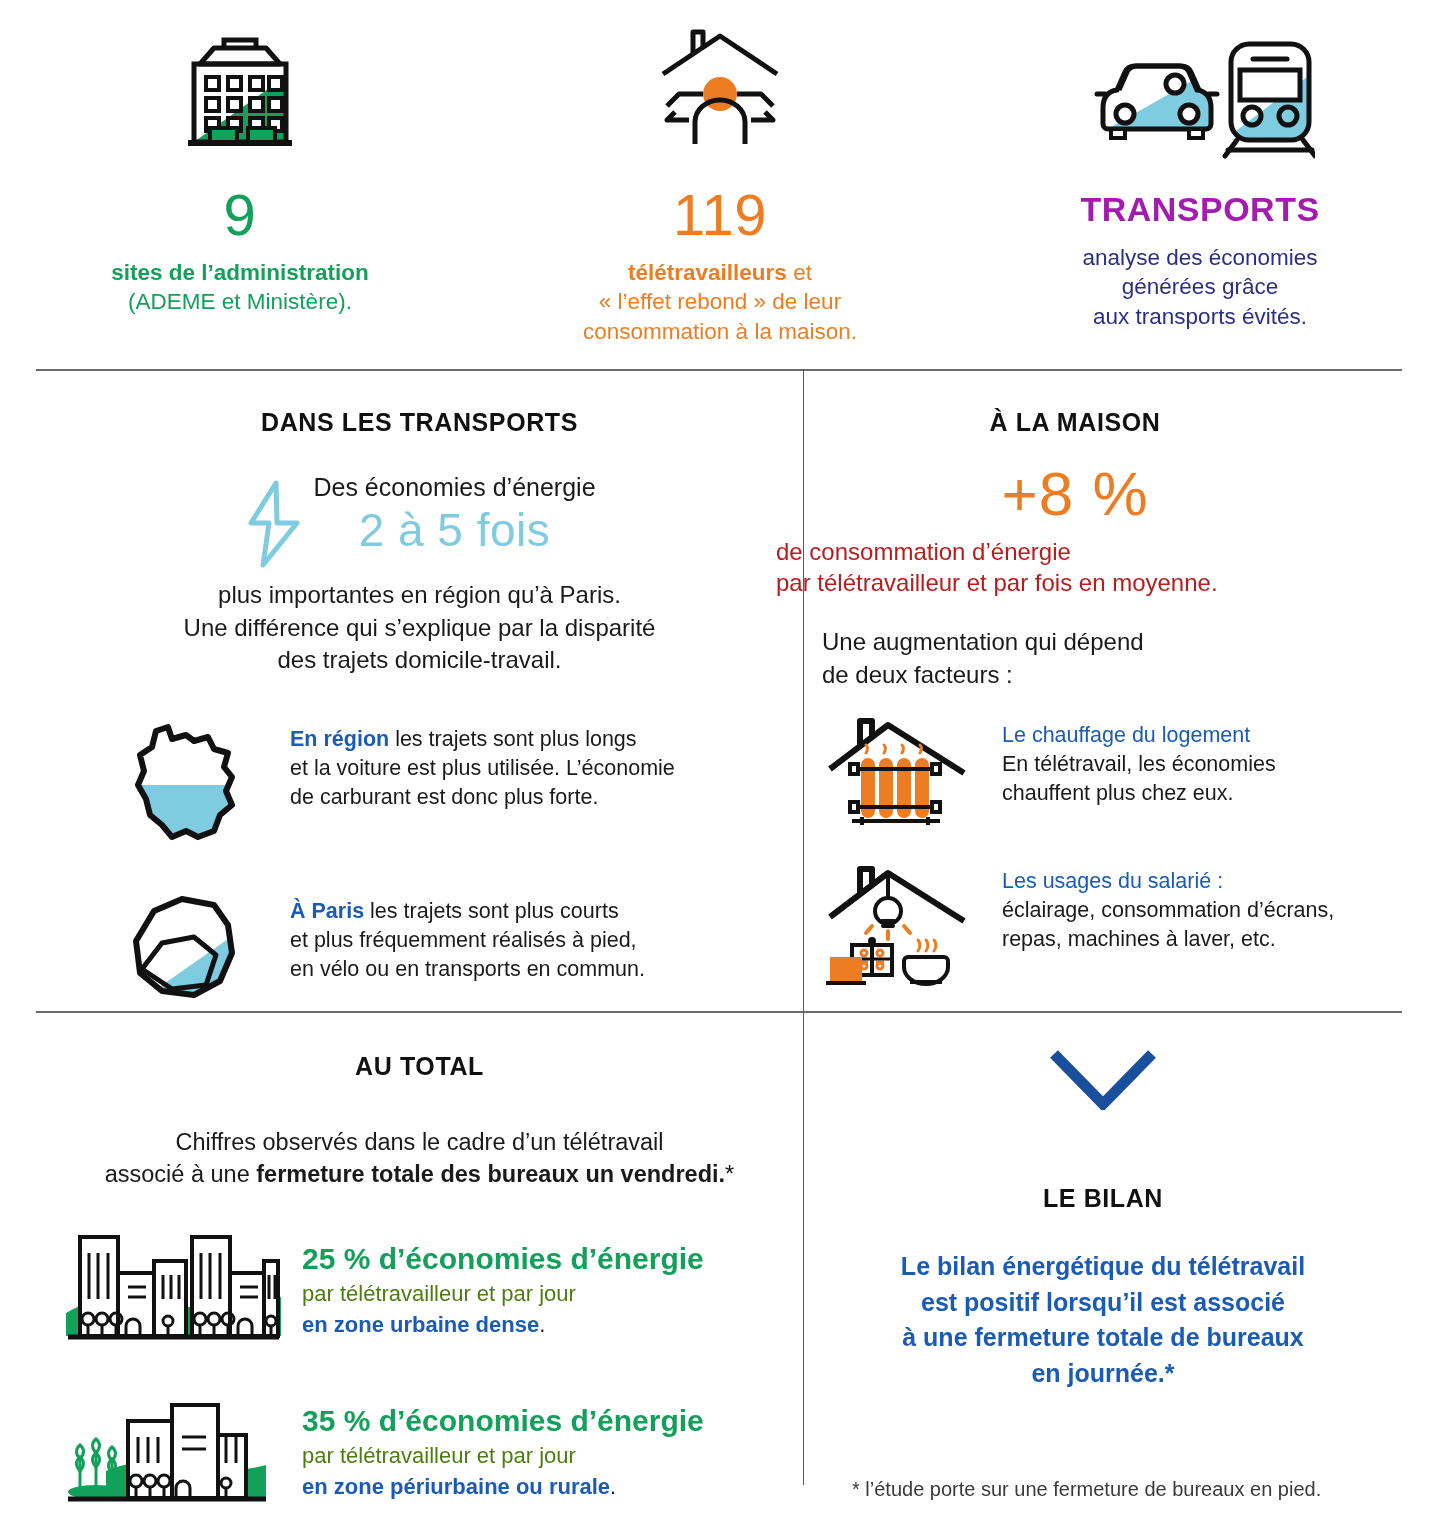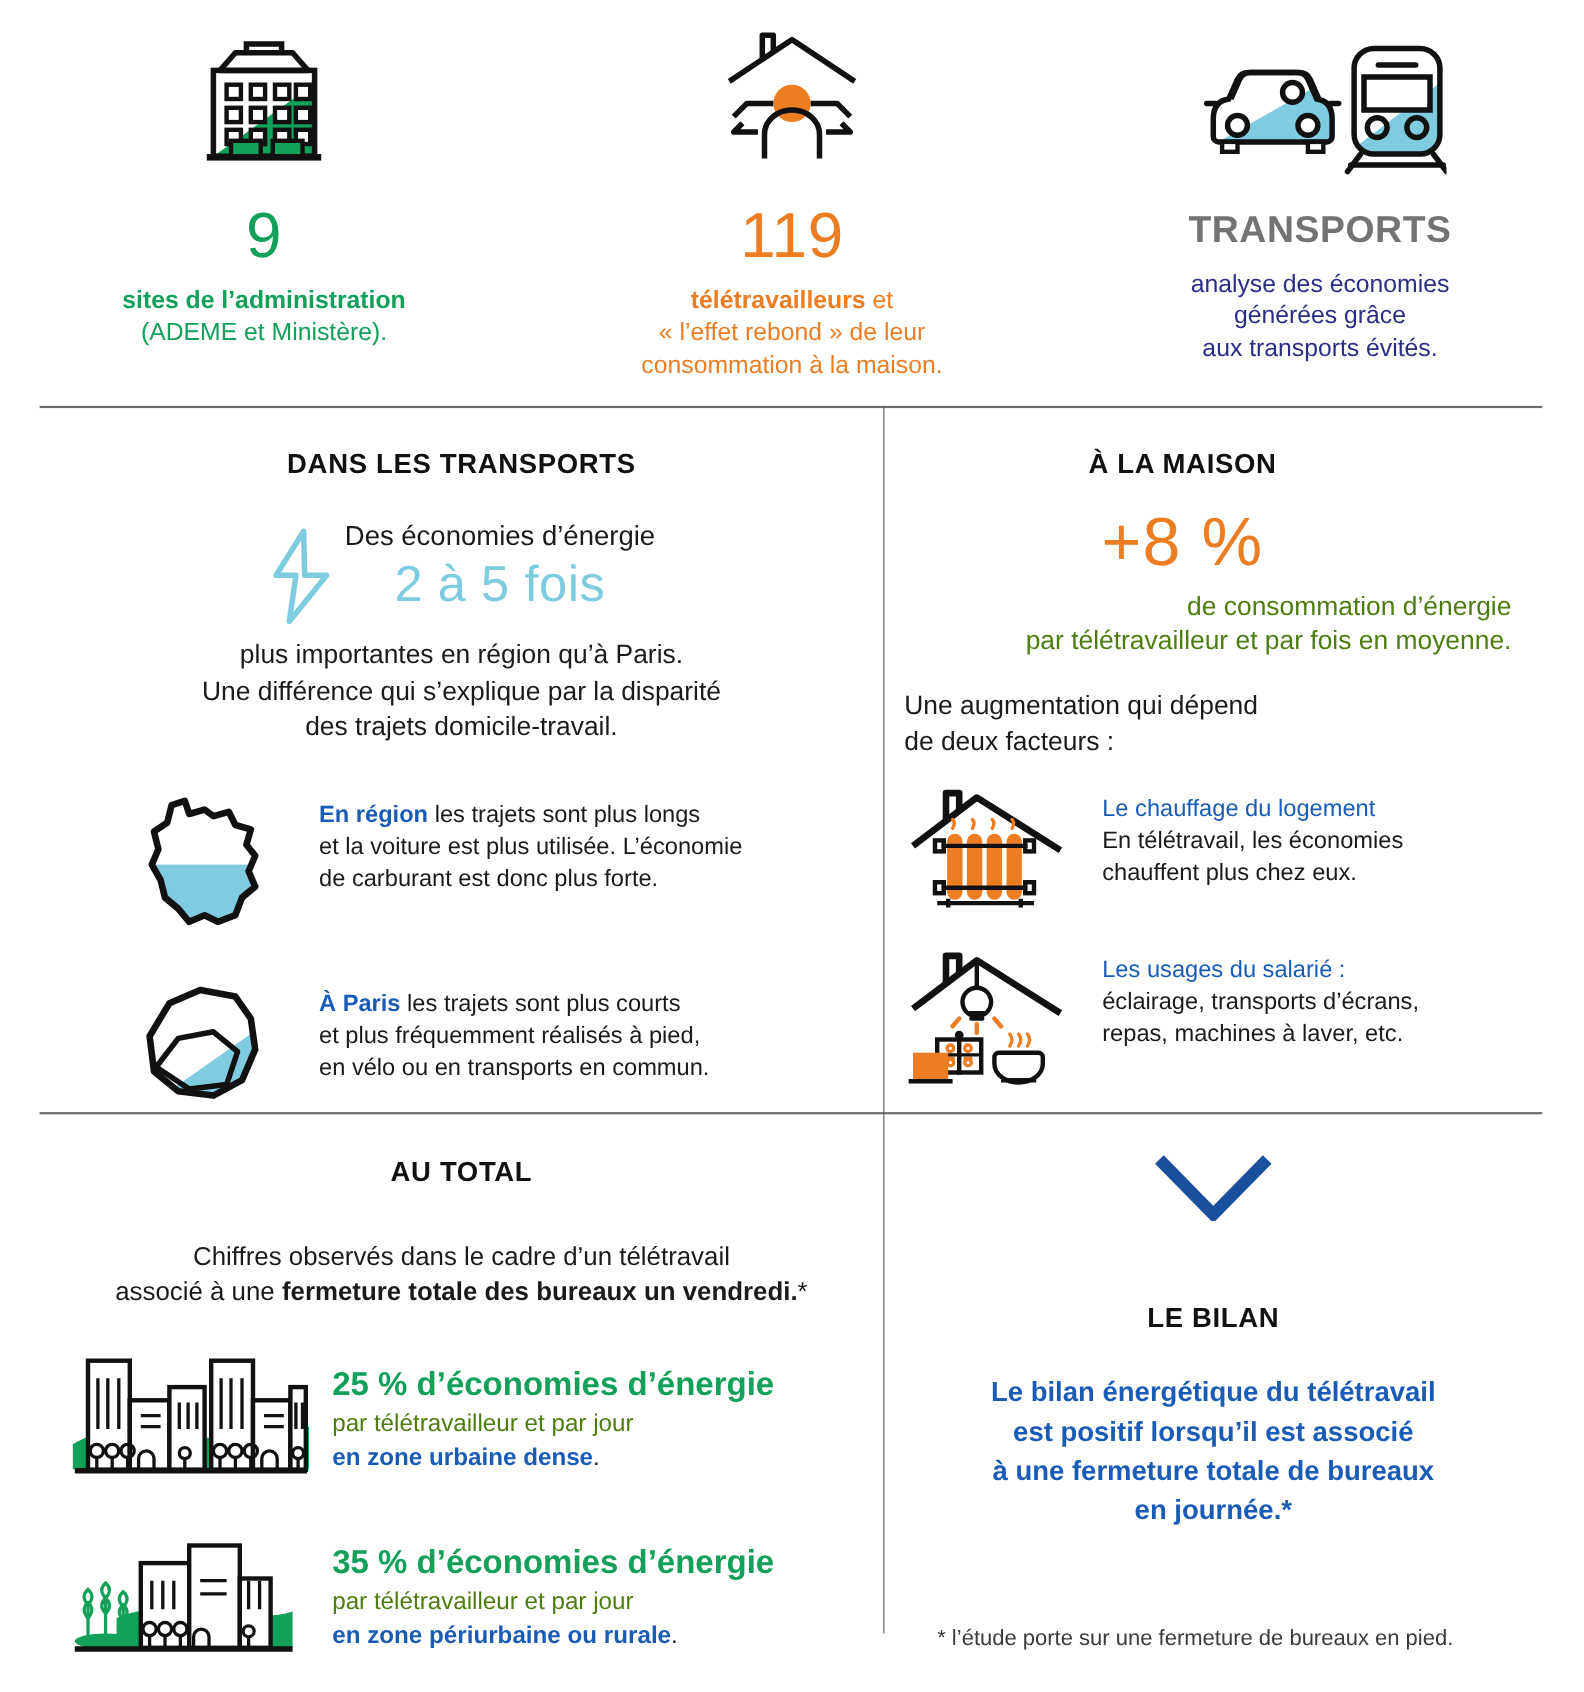--- a/index.html
+++ b/index.html
@@ -40,21 +40,21 @@
     margin-top: 14px;
     max-width: 380px;
   }
   .green { color: #12A05A; }
   .orange { color: #ED7D22; }
   .navy { color: #2B2E85; }
   .blue { color: #1A5BB5; }
   .b { font-weight: 700; }
 
   .top-title-navy {
-    font-size: 34px; font-weight: 700; color: #737373;
+    font-size: 34px; font-weight: 700; color: #a21caf;
     letter-spacing: 0.5px; margin-top: 22px;
   }
 
   
   .hr {
     position: absolute; left: 36px; width: 1366px;
     height: 2px; background: #6b6b6b;
   }
   #hr1 { top: 369px; }
   #hr2 { top: 1011px; }
@@ -102,21 +102,21 @@
   #tl-rows .irow { margin-bottom: 44px; }
   #tl-rows .ico { width: 180px; }
   #tl-rows .txt { padding-left: 12px; }
 
   
   .tr-big {
     text-align: center; color: #ED7D22; font-size: 62px;
     line-height: 1.0; margin-top: 26px; letter-spacing: 1px;
   }
   .tr-sub {
-    text-align: right; color: #4d7c0f; font-size: 24px;
+    text-align: left; color: #b91c1c; font-size: 24px;
     line-height: 1.28; margin-top: 12px;
   }
   .tr-para { font-size: 24px; line-height: 1.34; margin-top: 28px; padding-left: 46px; }
 
   #tr-rows { margin-top: 22px; padding-left: 32px; }
   #tr-rows .irow { margin-bottom: 26px; margin-top: 24px; }
   #tr-rows .ico { width: 178px; }
   #tr-rows .txt { padding-left: 16px; }
 
   
@@ -411,21 +411,21 @@
             <line x1="88" y1="121" x2="120" y2="121" stroke="#111" stroke-width="4"></line>
             <g stroke="#ED7D22" stroke-width="3" stroke-linecap="round" fill="none">
               <path d="M96 90 q4-6 0-11"></path>
                 <path d="M104 90 q4-6 0-11"></path>
                 <path d="M112 90 q4-6 0-11"></path>
             </g>
           </svg>
         </div>
         <div class="txt">
           <div class="blue">Les usages du salarié :</div>
-          <div>éclairage, transports d’écrans,</div>
+          <div>éclairage, consommation d’écrans,</div>
           <div>repas, machines à laver, etc.</div>
         </div>
       </div>
     </div>
   </div>
 
   <div class="quad" id="q-bl">
     <div class="sec-title" style="margin-top:30px">AU TOTAL</div>
 
     <div class="bl-para">

